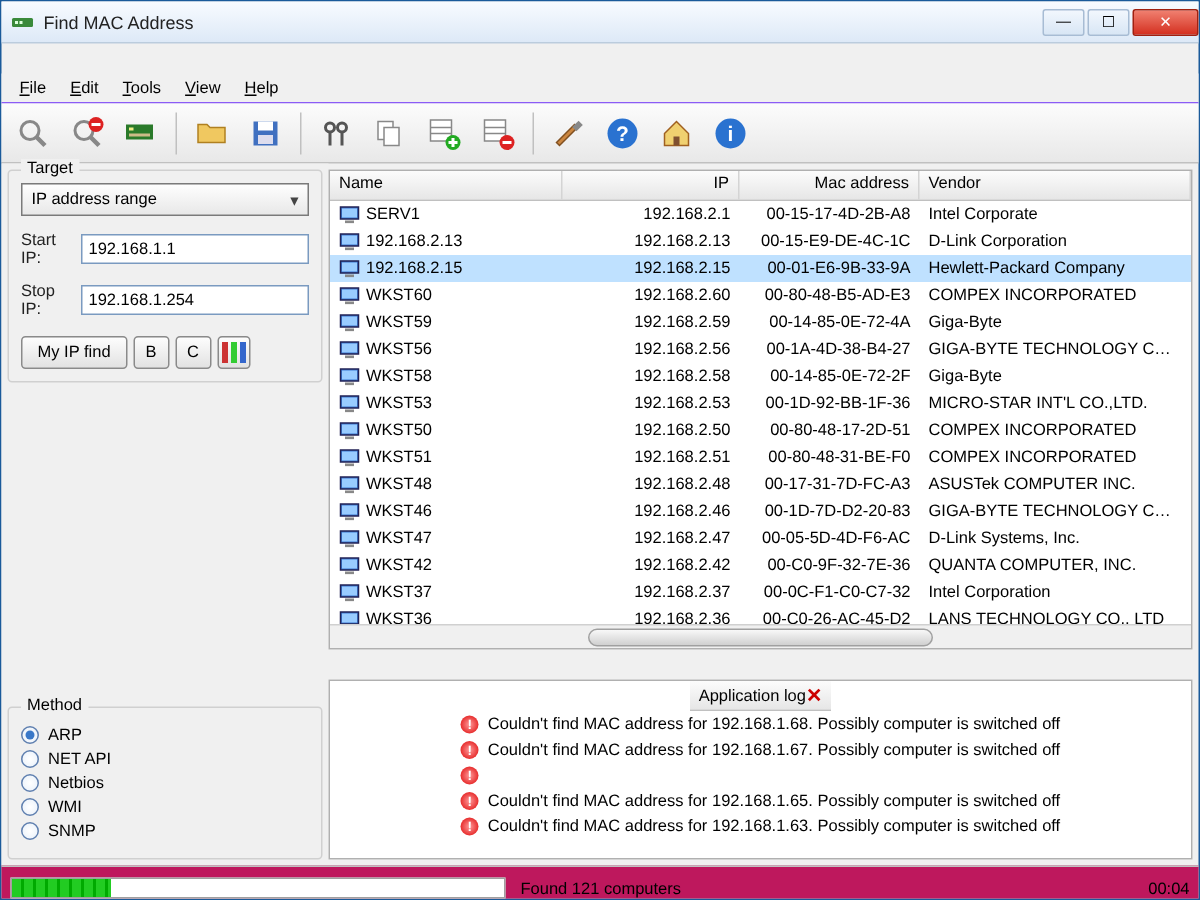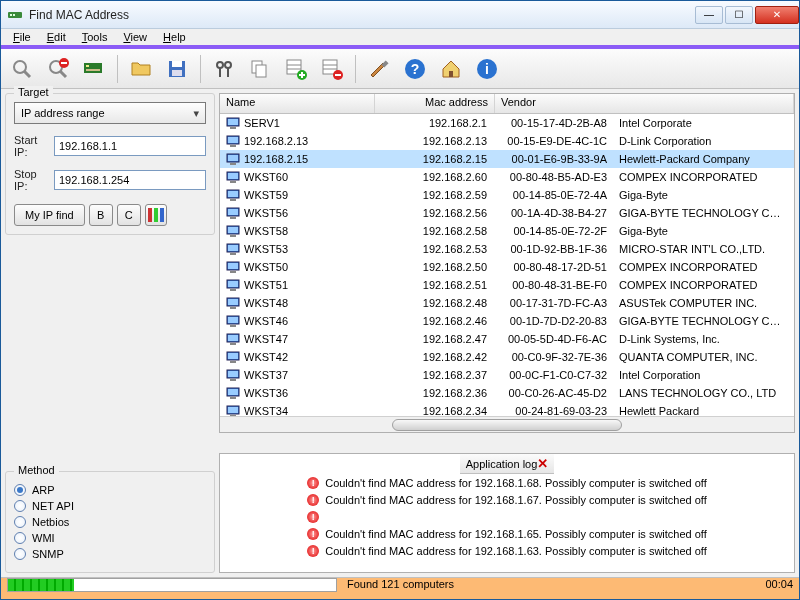--- a/index.html
+++ b/index.html
@@ -8,21 +8,21 @@
 .window { width: 800px; height: 600px; border: 1px solid #1a5a9a; background: #f0f0f0; display: flex; flex-direction: column; }
 
 .titlebar { height: 28px; background: linear-gradient(#f8fbff, #dde9f7); display: flex; align-items: center; padding: 0 0 0 6px; border-bottom: 1px solid #bcd; }
 .titlebar-icon { width: 16px; height: 16px; margin-right: 6px; display: inline-block; }
 .titlebar-icon svg { width: 100%; height: 100%; }
 .titlebar-text { flex: 1; font-size: 12px; color: #222; }
 .win-controls { display: flex; }
 .win-btn { width: 28px; height: 18px; border: 1px solid #a7bcd4; background: linear-gradient(#f2f7fd,#d8e6f5); margin-left: 2px; border-radius: 2px; display: flex; align-items: center; justify-content: center; font-size: 10px; cursor: pointer; }
 .win-btn.close { background: linear-gradient(#f08070,#d43020); color: #fff; border-color:#a02010; width: 44px; }
 
-.menubar { height: 20px; background: #f0f0f0; display: flex; align-items: center; padding: 0 4px; border-bottom: 4px solid #8b5cf6; }
+.menubar { height: 20px; background: #f0f0f0; display: flex; align-items: center; padding: 0 4px; border-bottom: 1px solid #8b5cf6; margin-top: 20px; }
 .menubar-item { padding: 2px 8px; cursor: pointer; }
 .menubar-item u { text-decoration: underline; }
 
 .toolbar { height: 40px; background: linear-gradient(#fcfcfc,#e8e8e8); border-bottom: 1px solid #c0c0c0; display: flex; align-items: center; padding: 0 4px; gap: 2px; }
 .tool-btn { width: 34px; height: 34px; display: flex; align-items: center; justify-content: center; border-radius: 3px; cursor: pointer; }
 .tool-sep { width: 1px; height: 28px; background: #c0c0c0; margin: 0 4px; }
 .tool-btn svg { width: 24px; height: 24px; }
 
 .body { flex: 1; display: flex; min-height: 0; }
 
@@ -66,21 +66,21 @@
 .hscroll { height: 16px; background: #f0f0f0; border-top: 1px solid #d0d0d0; position: relative; }
 .hthumb { position:absolute; left: 30%; top:2px; height:12px; width:40%; background:linear-gradient(#f8f8f8,#d0d0d0); border:1px solid #a0a0a0; border-radius:6px; }
 
 .log-wrap { height: 120px; border: 1px solid #b0b0b0; background: #fff; display: flex; flex-direction: column; align-items: center; }
 .log-head { display: flex; justify-content: space-between; align-items: center; height: 20px; background: linear-gradient(#fcfcfc,#e6e6e6); border-bottom: 1px solid #c0c0c0; padding: 0 6px; }
 .log-close { color: #c00; font-weight: bold; cursor: pointer; font-size: 13px; }
 .log-body { flex: 1; overflow-y: scroll; }
 .log-row { display: flex; align-items: center; height: 17px; padding: 0 6px; gap: 6px; }
 .err-icon { width: 12px; height: 12px; background: radial-gradient(#f99,#d00); border-radius: 50%; display: inline-flex; align-items:center; justify-content:center; color:#fff; font-size:9px; font-weight:bold; }
 
-.statusbar { height: 22px; border-top: 1px solid #c0c0c0; background: #fdba74; display: flex; align-items: flex-start; padding: 0 6px; font-size: 11px; }
+.statusbar { height: 22px; border-top: 1px solid #c0c0c0; background: #be185d; display: flex; align-items: flex-end; padding: 0 6px; font-size: 11px; }
 .progress { width: 330px; height: 14px; border: 1px solid #a0a0a0; background: #fff; margin-right: 10px; }
 .progress-fill { height: 100%; width: 20%; background: repeating-linear-gradient(90deg,#2c2,#2c2 6px,#0a0 6px,#0a0 8px); }
 .status-right { margin-left: auto; }
 </style>
 </head>
 <body>
 
 <div class="window">
 
   <div class="titlebar">
@@ -258,20 +258,21 @@
             </div>
           </div>
       </div>
     </div>
 
     <div class="main">
 
       <div class="table-wrap">
         <div class="table-head">
           <div class="th name">Name</div>
+          <div class="th ip">IP</div>
           <div class="th mac">Mac address</div>
           <div class="th ven">Vendor</div>
         </div>
         <div class="table-body" id="table-body">
             <div class="row">
               <div class="cell name">
                 <span class="pc-icon">
                   <svg viewBox="0 0 14 12">
                     <rect x="1" y="1" width="12" height="8" fill="#3a78d0" stroke="#225"></rect>
                     <rect x="2" y="2" width="10" height="6" fill="#9cf"></rect>

